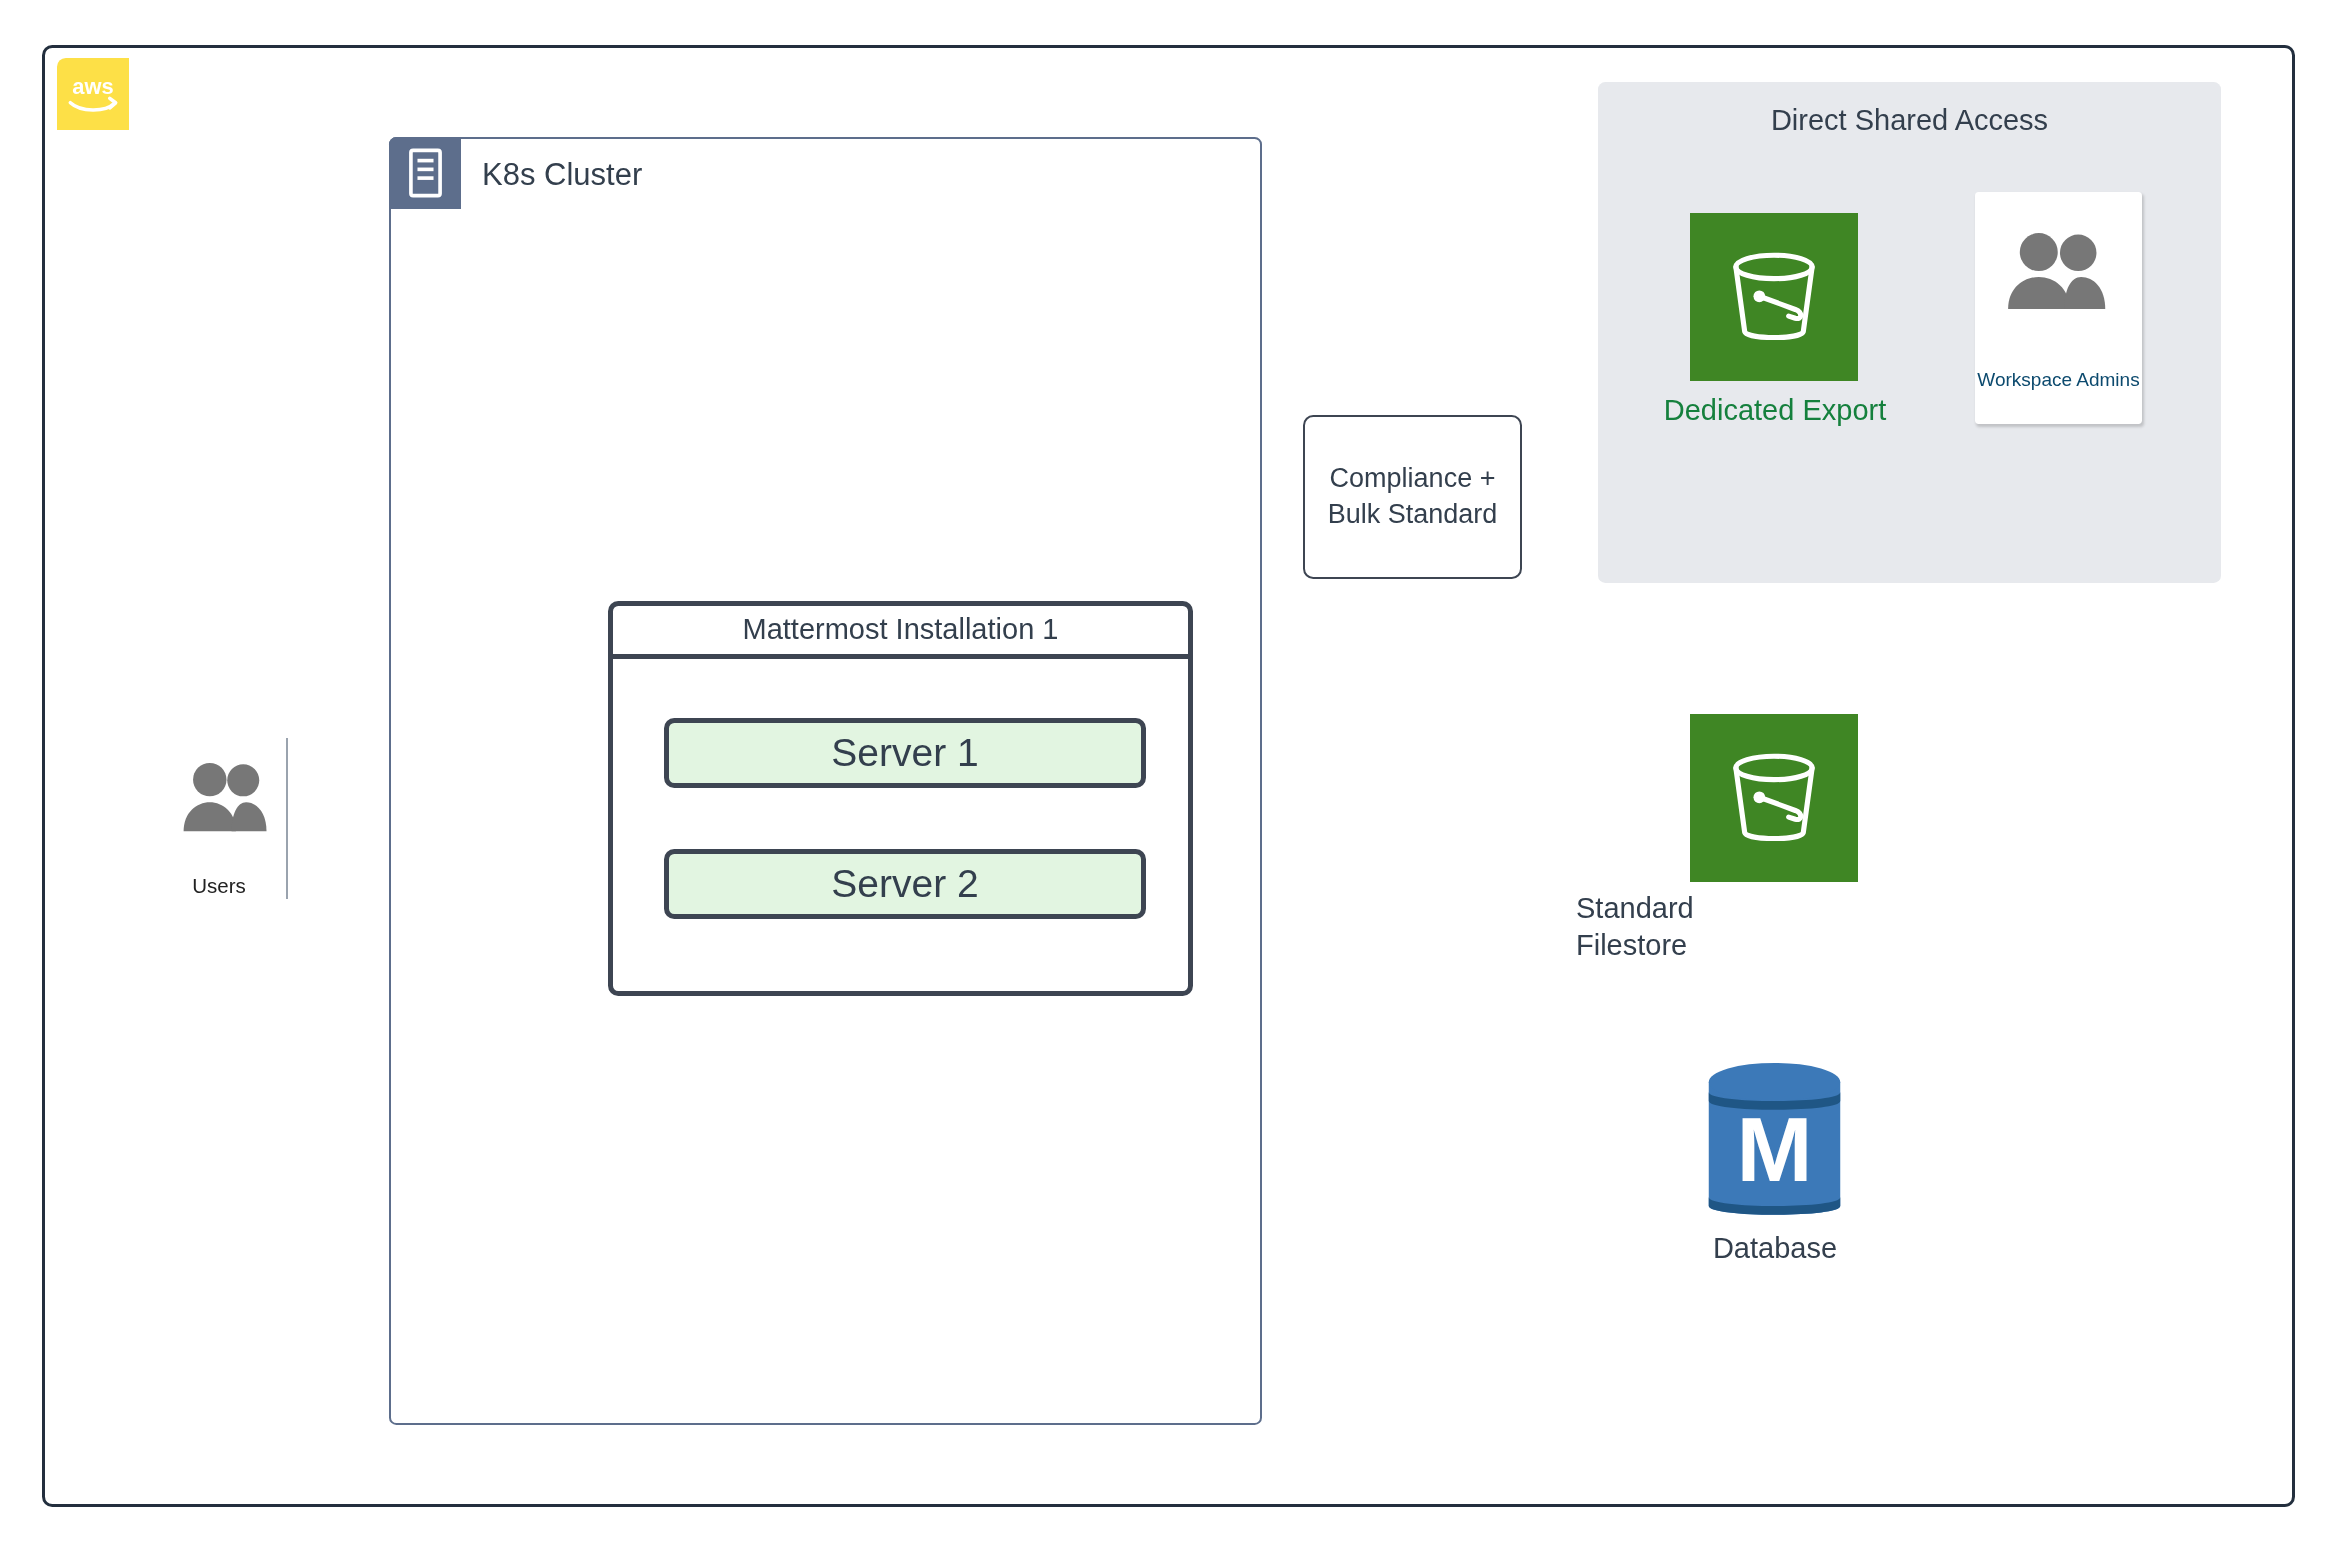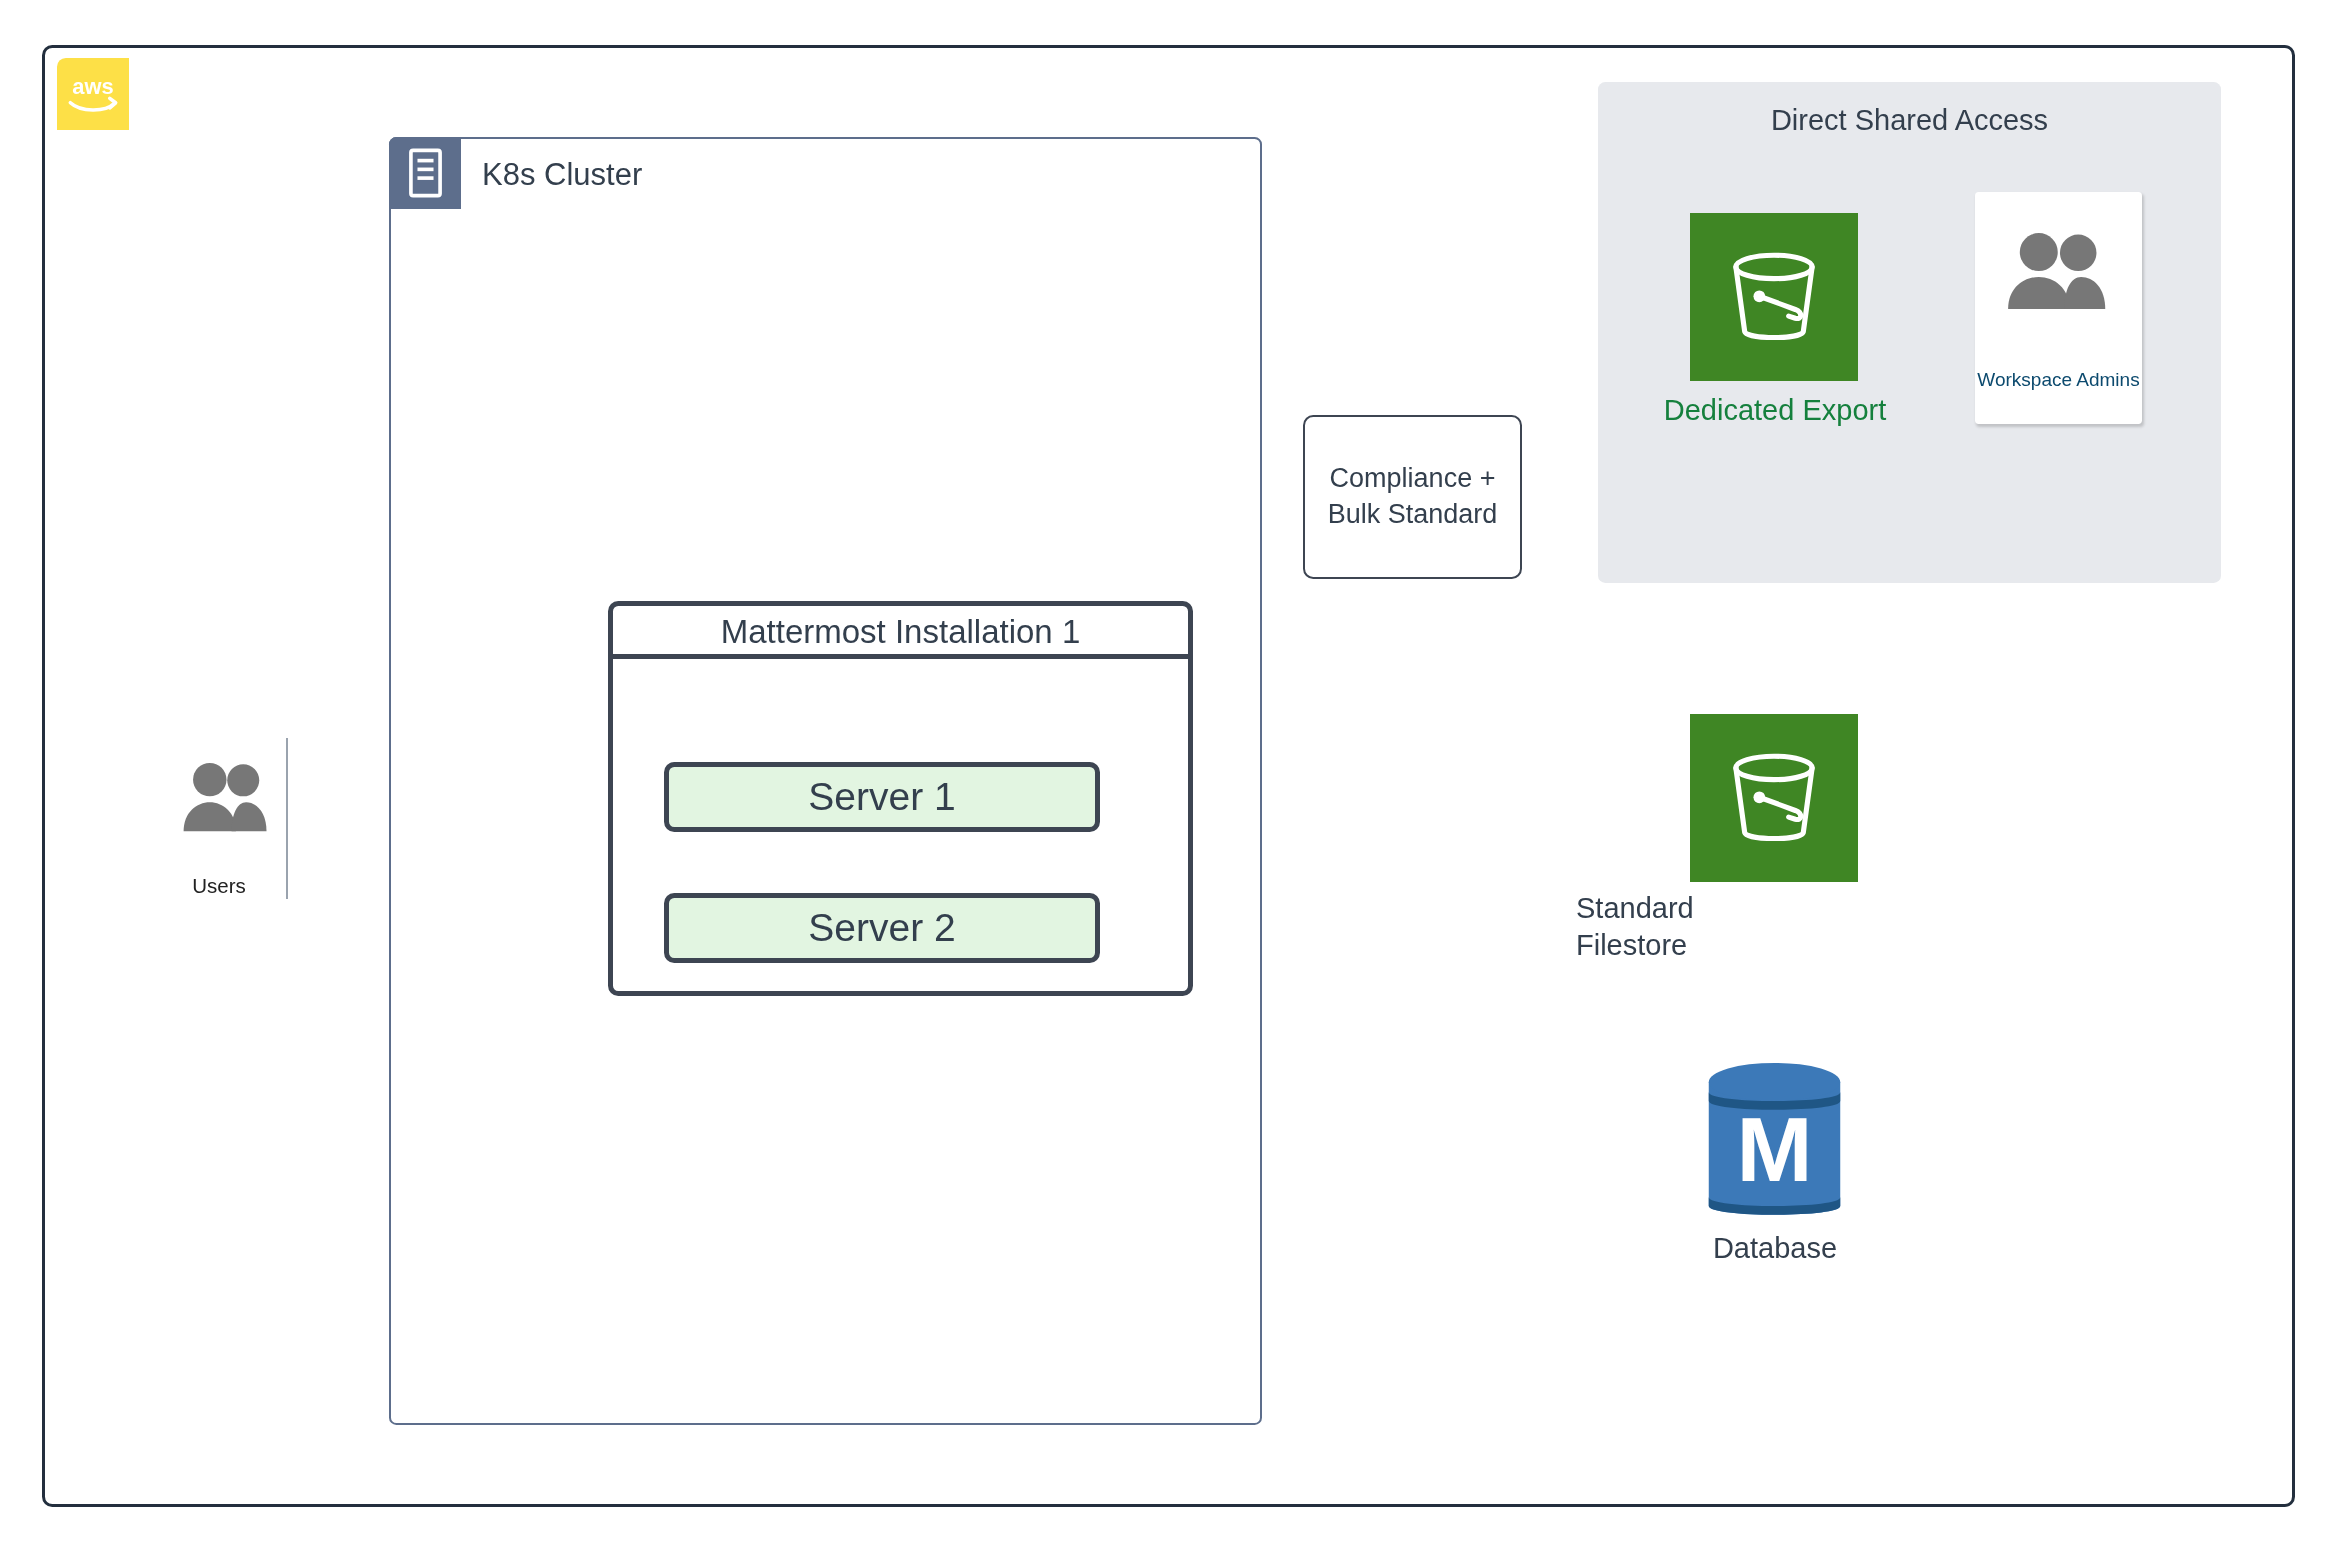--- a/index.html
+++ b/index.html
@@ -19,24 +19,24 @@
   #k8s-group{left:389px;top:137px;width:873px;height:1288px;
              border:2.9px solid #5D6E8C;border-radius:7.3px;background:#fff;box-sizing:border-box;}
   #k8s-badge{left:389px;top:137px;width:72px;height:72px;background:#5D6E8C;
              border-top-left-radius:7.3px;display:flex;align-items:center;justify-content:center;}
   #k8s-title{left:482px;top:157px;font-size:31px;color:#333F4D;white-space:nowrap;}
 
   
   #mm-box{left:608px;top:601px;width:585px;height:395px;
           border:5.1px solid #3D4552;border-radius:10.2px;background:#fff;box-sizing:border-box;}
   #mm-divider{left:608px;top:654px;width:585px;height:5.1px;background:#3D4552;}
-  #mm-title{left:608px;top:613px;width:585px;text-align:center;font-size:33px;color:#333F4D;}
-  .server-box{width:436px;height:70px;border:5.1px solid #3D4552;border-radius:10.2px;
+  #mm-title{left:608px;top:613px;width:585px;text-align:center;font-size:29px;color:#333F4D;}
+  .server-box{width:482px;height:70px;border:5.1px solid #3D4552;border-radius:10.2px;
               background:#E2F5E1;box-sizing:border-box;display:flex;align-items:center;
-              justify-content:center;font-size:39px;color:#333F4D;margin-top:44px;}
+              justify-content:center;font-size:39px;color:#333F4D;}
   #server-1{left:664px;top:718px;}
   #server-2{left:664px;top:849px;}
 
   
   #users-node{left:164px;top:738px;width:124px;height:161px;background:#fff;
               border-right:2.2px solid #9aa3ae;box-sizing:border-box;}
   #users-icon{left:179px;top:760px;width:95px;height:80px;}
   #users-label{left:164px;top:874px;width:110px;text-align:center;font-size:20.5px;color:#222;}
 
   

